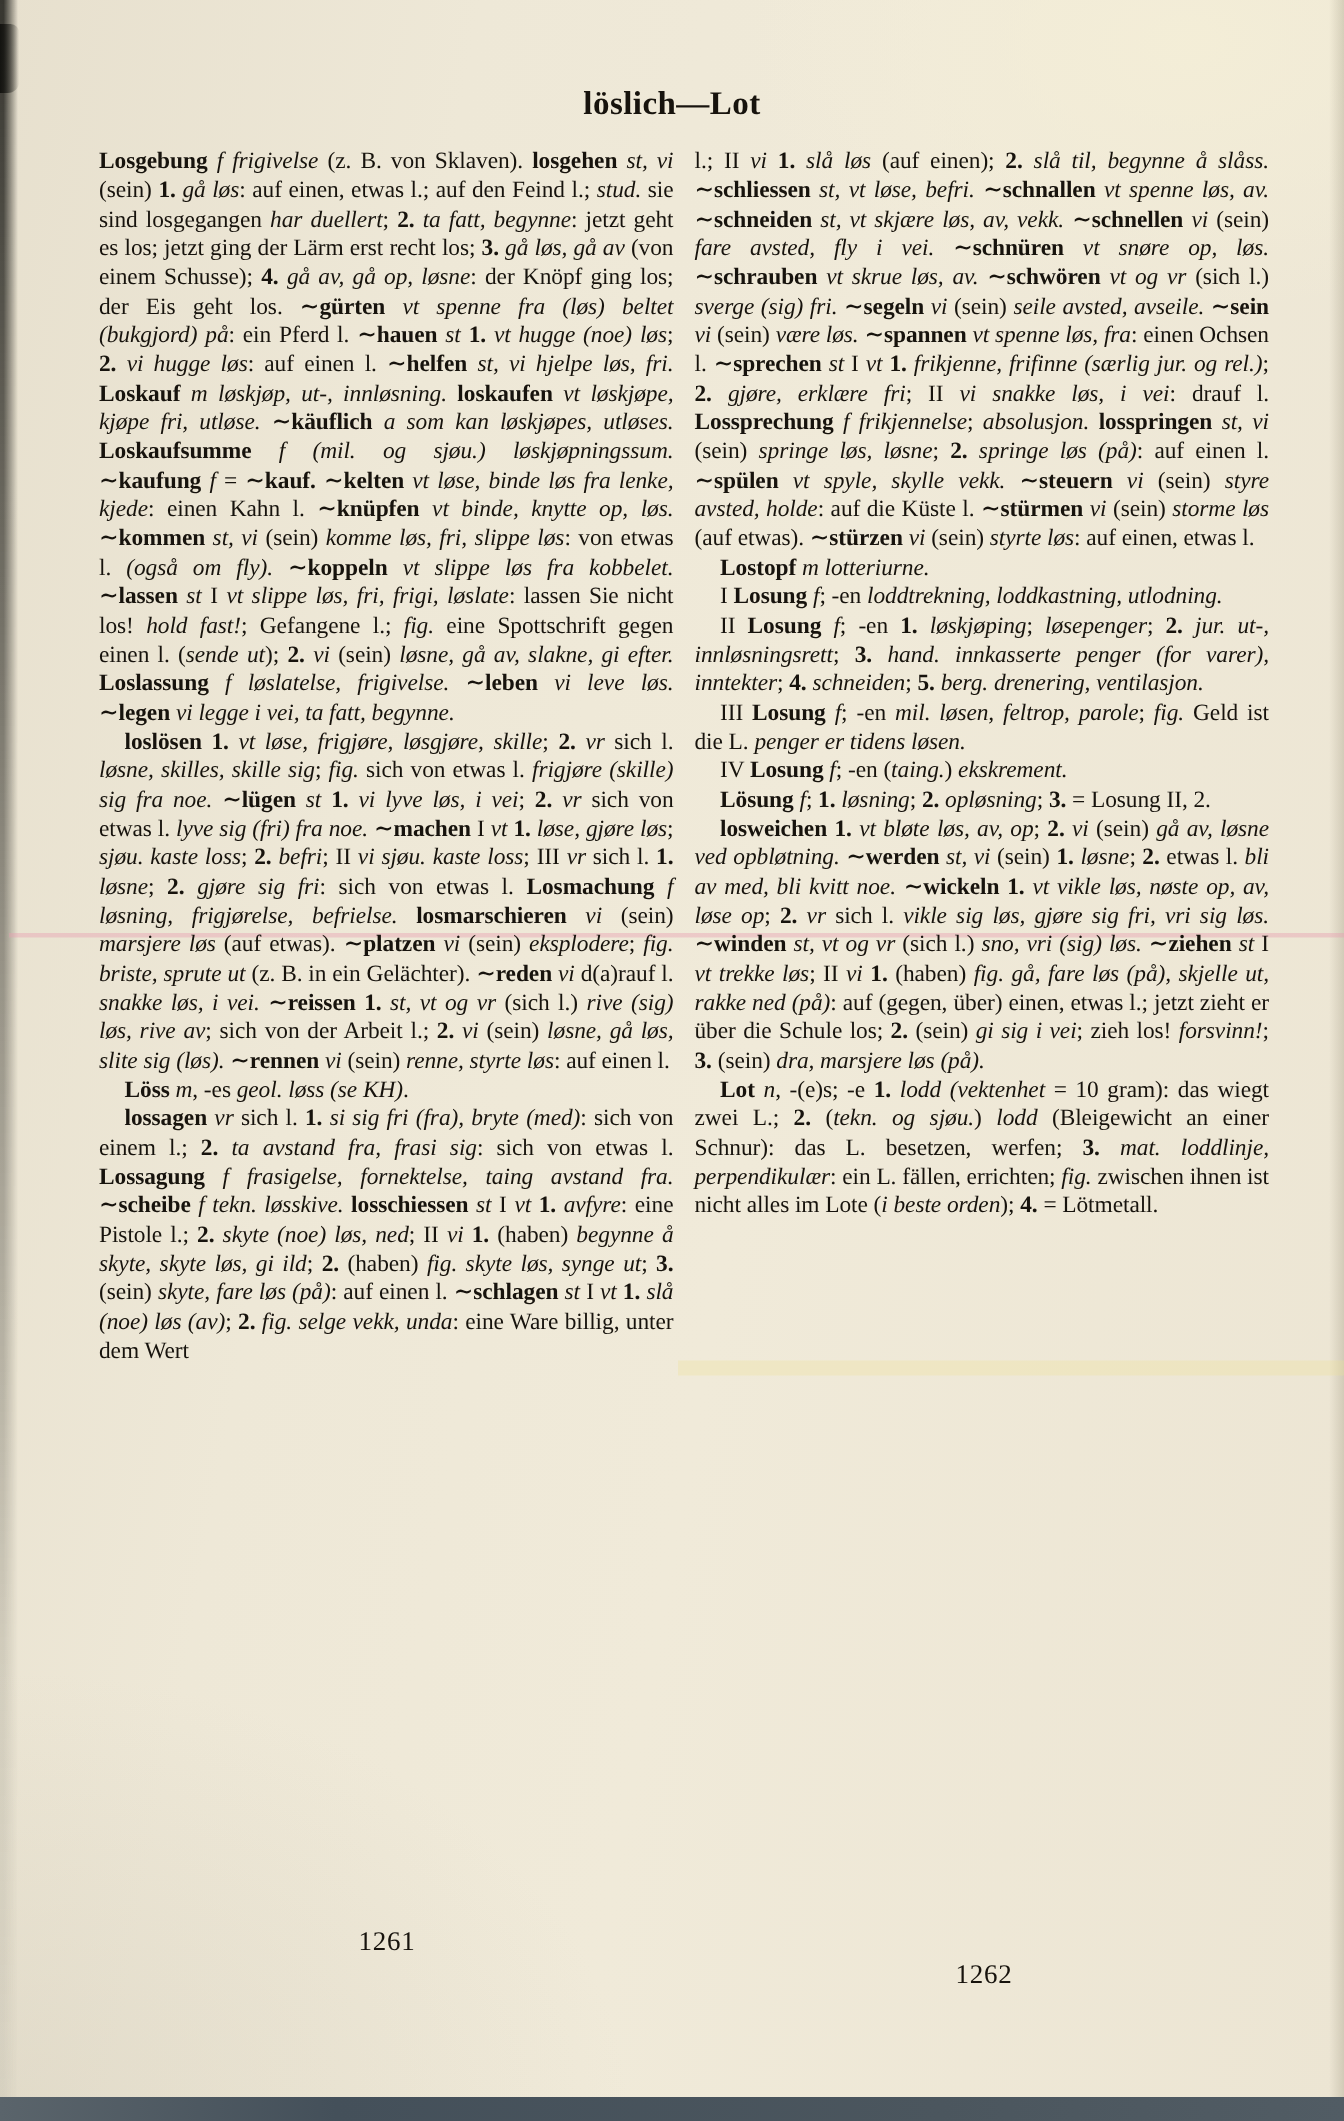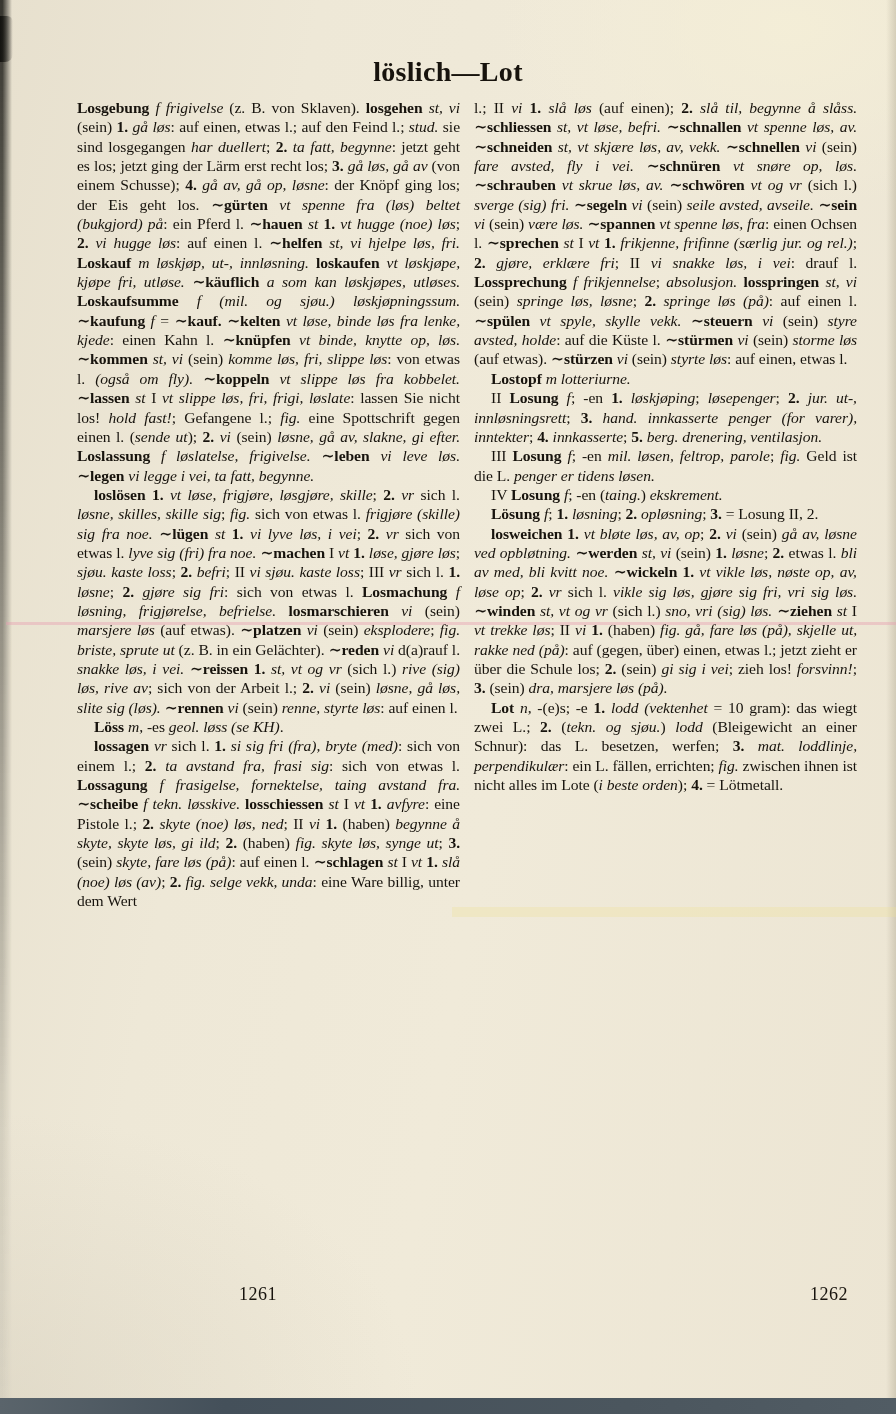--- a/index.html
+++ b/index.html
@@ -23,39 +23,39 @@
     background:linear-gradient(to right,#5a646b,#44505a 25%,#4b565e 70%,#515c64);}
   .corner-mark{position:absolute;left:0;top:16px;width:13px;height:46px;border-radius:0 6px 8px 0;
     background:linear-gradient(to right,rgba(15,15,12,.9),rgba(15,15,12,0));}
   .pink-line{position:absolute;left:6px;right:0;top:622px;height:3px;background:rgba(231,158,176,.42);}
   .yellow-band{position:absolute;left:452px;right:0;top:907px;height:10px;background:rgba(238,224,150,.30);}
   .vignette-right{position:absolute;right:0;top:0;width:10px;height:100%;
     background:linear-gradient(to left,rgba(160,152,130,.35),rgba(160,152,130,0));}
 
   .running-head{
     position:absolute;top:56px;left:0;width:100%;
-    text-align:center;font-weight:bold;font-size:28px;letter-spacing:.3px;
+    text-align:center;font-weight:bold;font-size:22px;letter-spacing:.3px;
   }
   .text-block{
-    position:absolute;left:77px;top:98px;width:780px;height:1186px;
+    position:absolute;left:66px;top:98px;width:780px;height:1186px;
     display:flex;gap:14px;overflow:hidden;
   }
   .col{
     width:384px;
     font-size:15.6px;line-height:19.35px;
     text-align:justify;
     letter-spacing:-0.05px;
   }
   .col p.entry{margin:0;padding:0;}
   .col p.entry.indent{text-indent:17px;}
   .col b{font-weight:bold;}
   .col i{font-style:italic;}
   .page-number{position:absolute;top:1284px;font-size:18px;letter-spacing:.5px;}
   .page-number.left{left:66px;width:384px;text-align:center;}
-  .page-number.right{left:464px;width:384px;text-align:right;}
+  .page-number.right{left:464px;width:384px;text-align:center;margin-top:22px;}
 </style>
 </head>
 <body>
 
 <div class="page">
   <div class="edge-left"></div>
   <div class="corner-mark"></div>
   <div class="vignette-right"></div>
   <div class="pink-line"></div>
   <div class="yellow-band"></div>
@@ -65,21 +65,22 @@
   <div class="text-block">
     <div class="col">
         <p class="entry"><b>Losgebung</b> <i>f frigivelse</i> (z. B. von Sklaven). <b>losgehen</b> <i>st, vi</i> (sein) <b>1.</b> <i>gå løs</i>: auf einen, etwas l.; auf den Feind l.; <i>stud.</i> sie sind losgegangen <i>har duellert</i>; <b>2.</b> <i>ta fatt, begynne</i>: jetzt geht es los; jetzt ging der Lärm erst recht los; <b>3.</b> <i>gå løs, gå av</i> (von einem Schusse); <b>4.</b> <i>gå av, gå op, løsne</i>: der Knöpf ging los; der Eis geht los. <b>∼gürten</b> <i>vt spenne fra (løs) beltet (bukgjord) på</i>: ein Pferd l. <b>∼hauen</b> <i>st</i> <b>1.</b> <i>vt hugge (noe) løs</i>; <b>2.</b> <i>vi hugge løs</i>: auf einen l. <b>∼helfen</b> <i>st, vi hjelpe løs, fri.</i> <b>Loskauf</b> <i>m løskjøp, ut-, innløsning.</i> <b>loskaufen</b> <i>vt løskjøpe, kjøpe fri, utløse.</i> <b>∼käuflich</b> <i>a som kan løskjøpes, utløses.</i> <b>Loskaufsumme</b> <i>f (mil. og sjøu.) løskjøpningssum.</i> <b>∼kaufung</b> <i>f</i> = <b>∼kauf. ∼kelten</b> <i>vt løse, binde løs fra lenke, kjede</i>: einen Kahn l. <b>∼knüpfen</b> <i>vt binde, knytte op, løs.</i> <b>∼kommen</b> <i>st, vi</i> (sein) <i>komme løs, fri, slippe løs</i>: von etwas l. <i>(også om fly).</i> <b>∼koppeln</b> <i>vt slippe løs fra kobbelet.</i> <b>∼lassen</b> <i>st</i> I <i>vt slippe løs, fri, frigi, løslate</i>: lassen Sie nicht los! <i>hold fast!</i>; Gefangene l.; <i>fig.</i> eine Spottschrift gegen einen l. (<i>sende ut</i>); <b>2.</b> <i>vi</i> (sein) <i>løsne, gå av, slakne, gi efter.</i> <b>Loslassung</b> <i>f løslatelse, frigivelse.</i> <b>∼leben</b> <i>vi leve løs.</i> <b>∼legen</b> <i>vi legge i vei, ta fatt, begynne.</i></p>
         <p class="entry indent"><b>loslösen</b> <b>1.</b> <i>vt løse, frigjøre, løsgjøre, skille</i>; <b>2.</b> <i>vr</i> sich l. <i>løsne, skilles, skille sig</i>; <i>fig.</i> sich von etwas l. <i>frigjøre (skille) sig fra noe.</i> <b>∼lügen</b> <i>st</i> <b>1.</b> <i>vi lyve løs, i vei</i>; <b>2.</b> <i>vr</i> sich von etwas l. <i>lyve sig (fri) fra noe.</i> <b>∼machen</b> I <i>vt</i> <b>1.</b> <i>løse, gjøre løs</i>; <i>sjøu. kaste loss</i>; <b>2.</b> <i>befri</i>; II <i>vi sjøu. kaste loss</i>; III <i>vr</i> sich l. <b>1.</b> <i>løsne</i>; <b>2.</b> <i>gjøre sig fri</i>: sich von etwas l. <b>Losmachung</b> <i>f løsning, frigjørelse, befrielse.</i> <b>losmarschieren</b> <i>vi</i> (sein) <i>marsjere løs</i> (auf etwas). <b>∼platzen</b> <i>vi</i> (sein) <i>eksplodere</i>; <i>fig. briste, sprute ut</i> (z. B. in ein Gelächter). <b>∼reden</b> <i>vi</i> d(a)rauf l. <i>snakke løs, i vei.</i> <b>∼reissen</b> <b>1.</b> <i>st, vt og vr</i> (sich l.) <i>rive (sig) løs, rive av</i>; sich von der Arbeit l.; <b>2.</b> <i>vi</i> (sein) <i>løsne, gå løs, slite sig (løs).</i> <b>∼rennen</b> <i>vi</i> (sein) <i>renne, styrte løs</i>: auf einen l.</p>
         <p class="entry indent"><b>Löss</b> <i>m</i>, -es <i>geol. løss (se KH)</i>.</p>
         <p class="entry indent"><b>lossagen</b> <i>vr</i> sich l. <b>1.</b> <i>si sig fri (fra), bryte (med)</i>: sich von einem l.; <b>2.</b> <i>ta avstand fra, frasi sig</i>: sich von etwas l. <b>Lossagung</b> <i>f frasigelse, fornektelse, taing avstand fra.</i> <b>∼scheibe</b> <i>f tekn. løsskive.</i> <b>losschiessen</b> <i>st</i> I <i>vt</i> <b>1.</b> <i>avfyre</i>: eine Pistole l.; <b>2.</b> <i>skyte (noe) løs, ned</i>; II <i>vi</i> <b>1.</b> (haben) <i>begynne å skyte, skyte løs, gi ild</i>; <b>2.</b> (haben) <i>fig. skyte løs, synge ut</i>; <b>3.</b> (sein) <i>skyte, fare løs (på)</i>: auf einen l. <b>∼schlagen</b> <i>st</i> I <i>vt</i> <b>1.</b> <i>slå (noe) løs (av)</i>; <b>2.</b> <i>fig. selge vekk, unda</i>: eine Ware billig, unter dem Wert</p>
       </div>
     <div class="col">
         <p class="entry">l.; II <i>vi</i> <b>1.</b> <i>slå løs</i> (auf einen); <b>2.</b> <i>slå til, begynne å slåss.</i> <b>∼schliessen</b> <i>st, vt løse, befri.</i> <b>∼schnallen</b> <i>vt spenne løs, av.</i> <b>∼schneiden</b> <i>st, vt skjære løs, av, vekk.</i> <b>∼schnellen</b> <i>vi</i> (sein) <i>fare avsted, fly i vei.</i> <b>∼schnüren</b> <i>vt snøre op, løs.</i> <b>∼schrauben</b> <i>vt skrue løs, av.</i> <b>∼schwören</b> <i>vt og vr</i> (sich l.) <i>sverge (sig) fri.</i> <b>∼segeln</b> <i>vi</i> (sein) <i>seile avsted, avseile.</i> <b>∼sein</b> <i>vi</i> (sein) <i>være løs.</i> <b>∼spannen</b> <i>vt spenne løs, fra</i>: einen Ochsen l. <b>∼sprechen</b> <i>st</i> I <i>vt</i> <b>1.</b> <i>frikjenne, frifinne (særlig jur. og rel.)</i>; <b>2.</b> <i>gjøre, erklære fri</i>; II <i>vi snakke løs, i vei</i>: drauf l. <b>Lossprechung</b> <i>f frikjennelse</i>; <i>absolusjon.</i> <b>losspringen</b> <i>st, vi</i> (sein) <i>springe løs, løsne</i>; <b>2.</b> <i>springe løs (på)</i>: auf einen l. <b>∼spülen</b> <i>vt spyle, skylle vekk.</i> <b>∼steuern</b> <i>vi</i> (sein) <i>styre avsted, holde</i>: auf die Küste l. <b>∼stürmen</b> <i>vi</i> (sein) <i>storme løs</i> (auf etwas). <b>∼stürzen</b> <i>vi</i> (sein) <i>styrte løs</i>: auf einen, etwas l.</p>
         <p class="entry indent"><b>Lostopf</b> <i>m lotteriurne.</i></p>
-        <p class="entry indent">II <b>Losung</b> <i>f</i>; -en <b>1.</b> <i>løskjøping</i>; <i>løsepenger</i>; <b>2.</b> <i>jur. ut-, innløsningsrett</i>; <b>3.</b> <i>hand. innkasserte penger (for varer), inntekter</i>; <b>4.</b> <i>innkasserte</i>; <b>5.</b> <i>berg. drenering, ventilasjon.</i></p>
+        <p class="entry indent">I <b>Losung</b> <i>f</i>; -en <i>loddtrekning, loddkastning, utlodning.</i></p>
+        <p class="entry indent">II <b>Losung</b> <i>f</i>; -en <b>1.</b> <i>løskjøping</i>; <i>løsepenger</i>; <b>2.</b> <i>jur. ut-, innløsningsrett</i>; <b>3.</b> <i>hand. innkasserte penger (for varer), inntekter</i>; <b>4.</b> <i>schneiden</i>; <b>5.</b> <i>berg. drenering, ventilasjon.</i></p>
         <p class="entry indent">III <b>Losung</b> <i>f</i>; -en <i>mil. løsen, feltrop, parole</i>; <i>fig.</i> Geld ist die L. <i>penger er tidens løsen.</i></p>
         <p class="entry indent">IV <b>Losung</b> <i>f</i>; -en (<i>taing.</i>) <i>ekskrement.</i></p>
         <p class="entry indent"><b>Lösung</b> <i>f</i>; <b>1.</b> <i>løsning</i>; <b>2.</b> <i>opløsning</i>; <b>3.</b> = Losung II, 2.</p>
         <p class="entry indent"><b>losweichen</b> <b>1.</b> <i>vt bløte løs, av, op</i>; <b>2.</b> <i>vi</i> (sein) <i>gå av, løsne ved opbløtning.</i> <b>∼werden</b> <i>st, vi</i> (sein) <b>1.</b> <i>løsne</i>; <b>2.</b> etwas l. <i>bli av med, bli kvitt noe.</i> <b>∼wickeln</b> <b>1.</b> <i>vt vikle løs, nøste op, av, løse op</i>; <b>2.</b> <i>vr</i> sich l. <i>vikle sig løs, gjøre sig fri, vri sig løs.</i> <b>∼winden</b> <i>st, vt og vr</i> (sich l.) <i>sno, vri (sig) løs.</i> <b>∼ziehen</b> <i>st</i> I <i>vt trekke løs</i>; II <i>vi</i> <b>1.</b> (haben) <i>fig. gå, fare løs (på), skjelle ut, rakke ned (på)</i>: auf (gegen, über) einen, etwas l.; jetzt zieht er über die Schule los; <b>2.</b> (sein) <i>gi sig i vei</i>; zieh los! <i>forsvinn!</i>; <b>3.</b> (sein) <i>dra, marsjere løs (på).</i></p>
         <p class="entry indent"><b>Lot</b> <i>n</i>, -(e)s; -e <b>1.</b> <i>lodd (vektenhet</i> = 10 gram): das wiegt zwei L.; <b>2.</b> (<i>tekn. og sjøu.</i>) <i>lodd</i> (Bleigewicht an einer Schnur): das L. besetzen, werfen; <b>3.</b> <i>mat. loddlinje, perpendikulær</i>: ein L. fällen, errichten; <i>fig.</i> zwischen ihnen ist nicht alles im Lote (<i>i beste orden</i>); <b>4.</b> = Lötmetall.</p>
       </div>
   </div>
 
   <div class="page-number left">1261</div>
   <div class="page-number right">1262</div>

